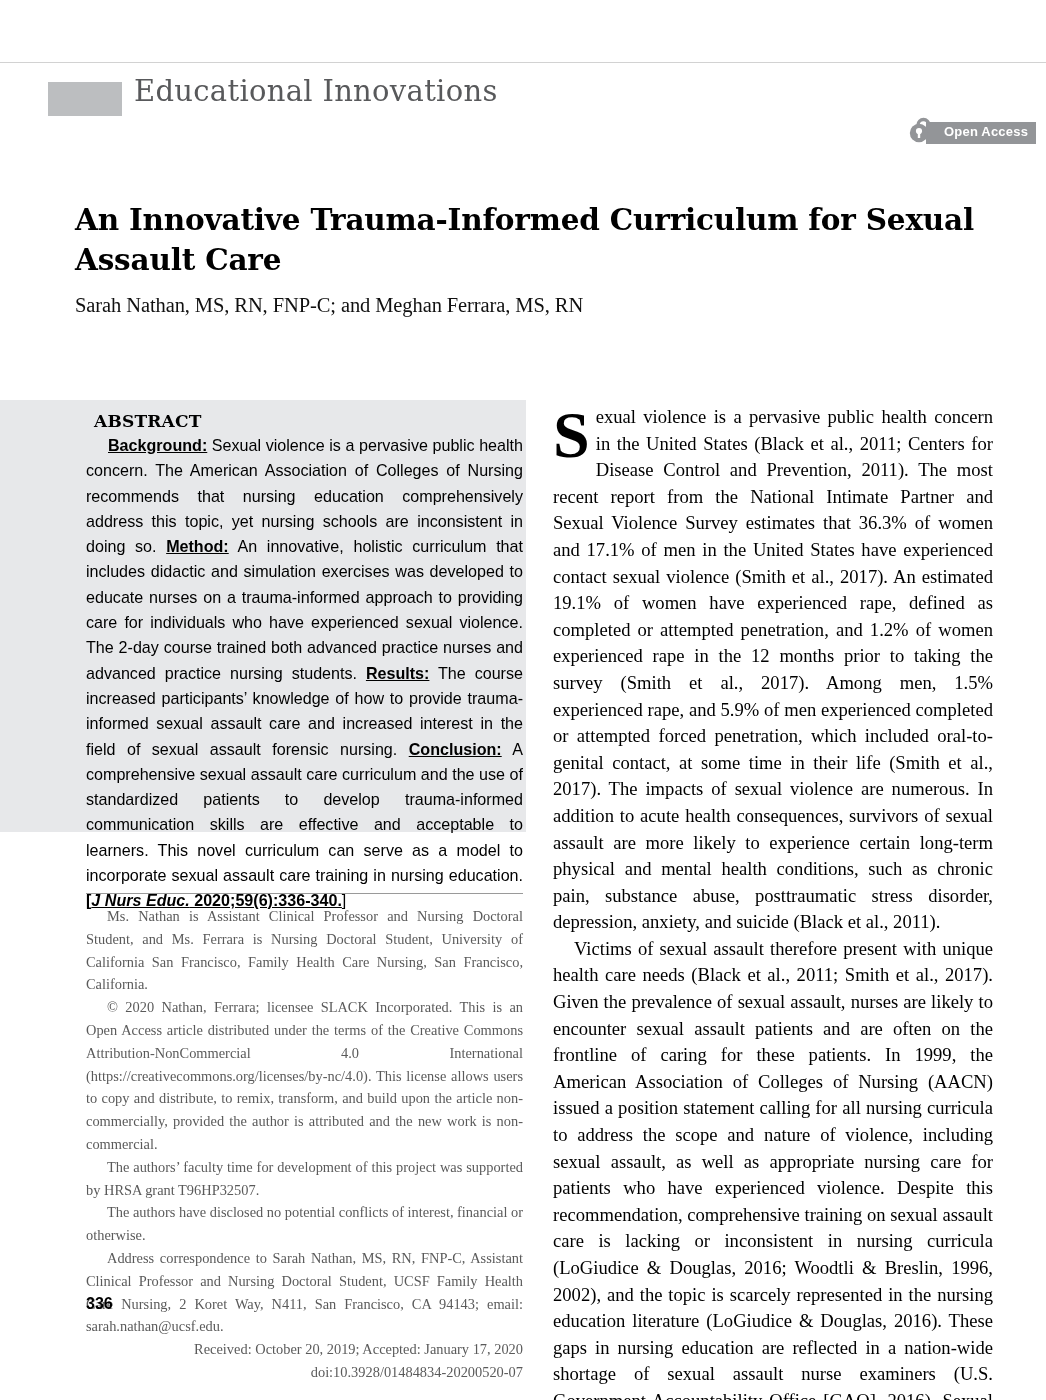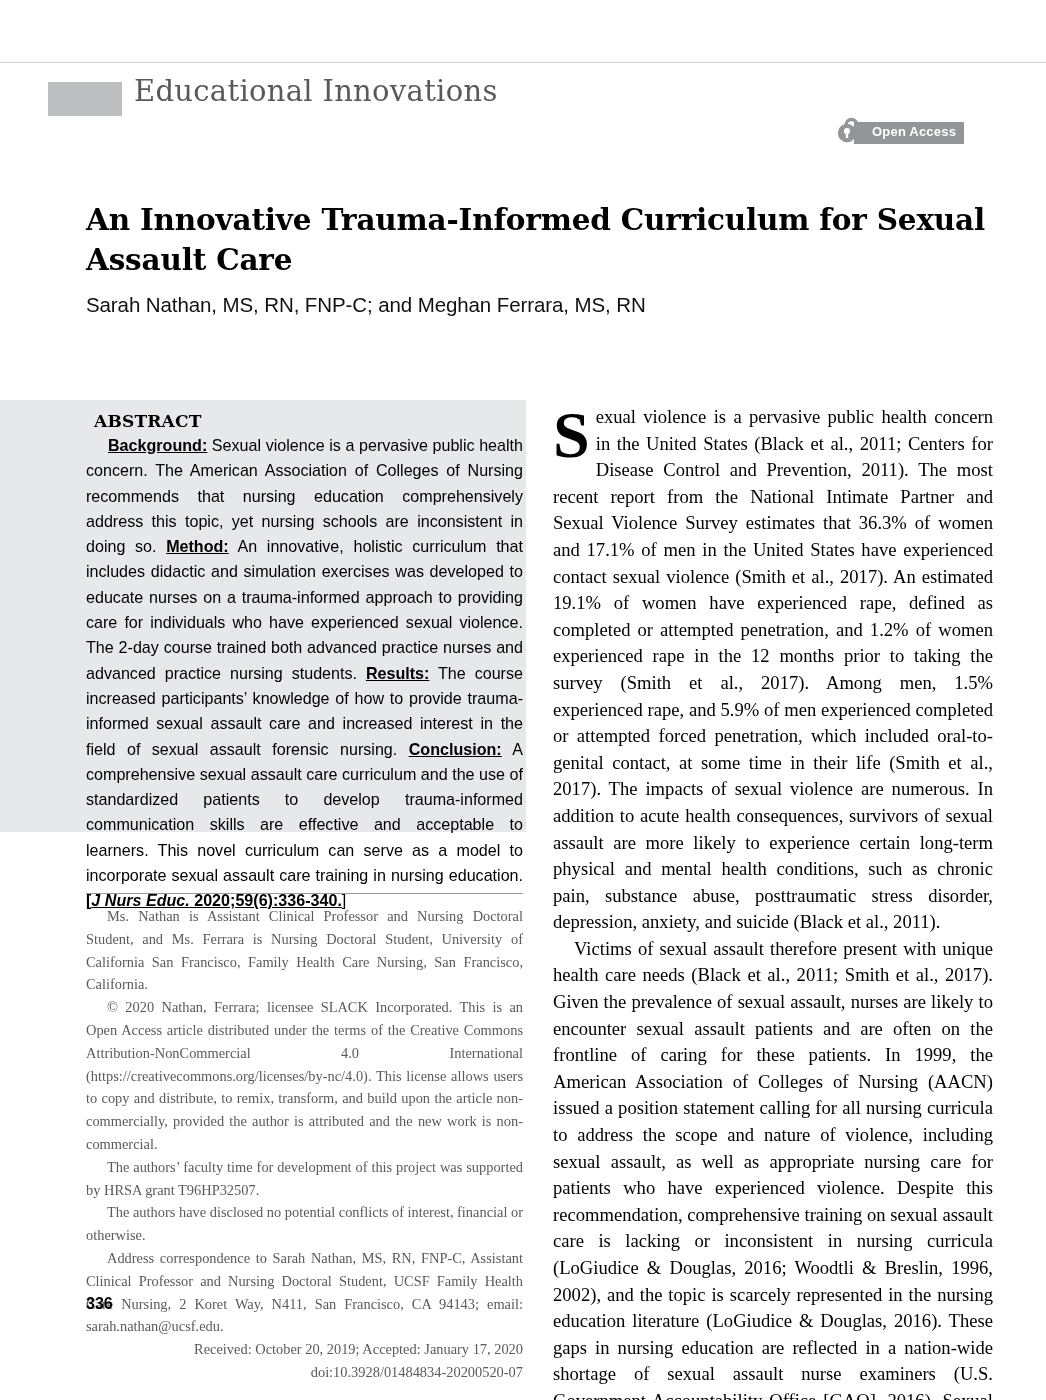--- a/index.html
+++ b/index.html
@@ -48,21 +48,21 @@
     font-family: "DejaVu Serif", serif;
     font-size: 29px;
     letter-spacing: 0.3px;
     color: #58595b;
     white-space: nowrap;
   }
 
   
   .open-access {
     position: absolute;
-    left: 832px;
+    left: 904px;
     top: 116px;
     width: 132px;
     height: 30px;
     text-align: right;
   }
   .oa-bar {
     position: absolute;
     left: 22px;
     top: 6px;
     width: 110px;
@@ -84,36 +84,36 @@
     position: absolute;
     left: 2px;
     top: 0px;
     width: 36px;
     height: 30px;
   }
 
   
   .title-area {
     position: absolute;
-    left: 86px;
+    left: 75px;
     top: 200px;
     width: 900px;
   }
   .article-title {
     font-family: "DejaVu Serif", serif;
     font-weight: bold;
     font-size: 29.5px;
     line-height: 40px;
     letter-spacing: -0.2px;
     color: #000;
     margin: 0;
   }
   .article-authors {
     margin: 12px 0 0 0;
-    font-family: Liberation Sans, sans-serif;
+    font-family: Liberation Serif, serif;
     font-size: 20.5px;
     line-height: 26px;
     letter-spacing: -0.1px;
     color: #111;
   }
 
   
   .abstract-panel {
     position: absolute;
     left: 0;

